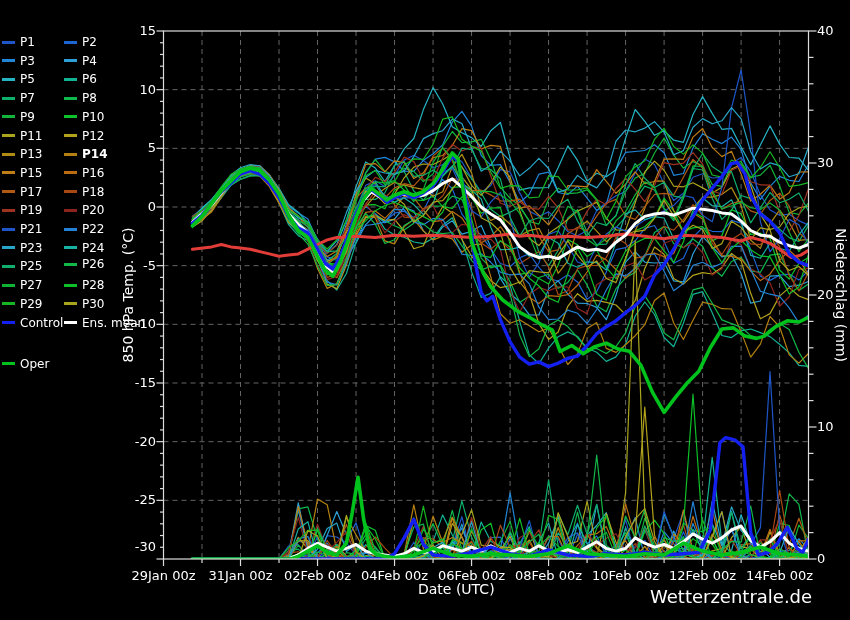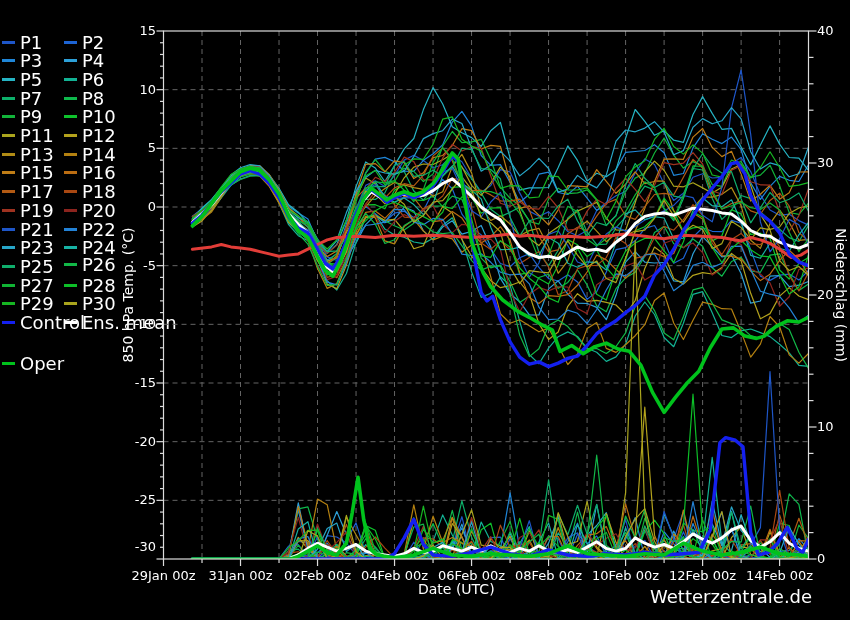--- a/index.html
+++ b/index.html
@@ -1,21 +1,21 @@
 <!DOCTYPE html>
 <html><head>
 <meta charset="utf-8">
 <style>
   html,body{margin:0;padding:0;background:#000;}
   #app{position:relative;width:850px;height:620px;background:#000;overflow:hidden;
        font-family:"DejaVu Sans",sans-serif;color:#fff;}
   #title{position:absolute;top:5px;left:30px;right:10px;text-align:center;
          font-family:"Liberation Sans",sans-serif;font-weight:bold;font-size:19px;
          color:#fff;white-space:pre;}
-  #legend{position:absolute;left:2px;top:0;width:160px;height:620px;font-size:18px;}
+  #legend{position:absolute;left:2px;top:0;width:160px;height:620px;font-size:12px;}
   .lg-item{position:absolute;height:18px;display:flex;align-items:center;white-space:nowrap;}
   .lg-swatch{display:inline-block;width:13px;height:3px;margin-right:5px;flex:0 0 13px;}
   .lg-label{color:#fff;}
   .lg-two{line-height:16px;}
   #chart-svg{position:absolute;left:0;top:0;}
   .tick-label{position:absolute;font-size:13px;color:#fff;}
   .tl-left{width:42px;text-align:right;}
   .tl-right{width:40px;text-align:left;}
   .tl-x{width:84px;text-align:center;top:568px;}
   .axis-title{position:absolute;font-size:14px;color:#fff;white-space:nowrap;}
@@ -77,21 +77,21 @@
         <span class="lg-label">P11</span>
       </div>
       <div class="lg-item" style="left: 62px; top: 126.5px;">
         <span class="lg-swatch" style="background: rgb(179, 162, 28);"></span>
         <span class="lg-label">P12</span>
       </div>
       <div class="lg-item" style="left: 0px; top: 145.2px;">
         <span class="lg-swatch" style="background: rgb(177, 140, 21);"></span>
         <span class="lg-label">P13</span>
       </div>
-      <div class="lg-item" style="left: 62px; top: 145.2px;">
+      <div class="lg-item" style="left: 62px; top: 145.2px; font-weight: bold;">
         <span class="lg-swatch" style="background: rgb(180, 129, 16);"></span>
         <span class="lg-label">P14</span>
       </div>
       <div class="lg-item" style="left: 0px; top: 163.9px;">
         <span class="lg-swatch" style="background: rgb(191, 125, 22);"></span>
         <span class="lg-label">P15</span>
       </div>
       <div class="lg-item" style="left: 62px; top: 163.9px;">
         <span class="lg-swatch" style="background: rgb(187, 109, 18);"></span>
         <span class="lg-label">P16</span>

